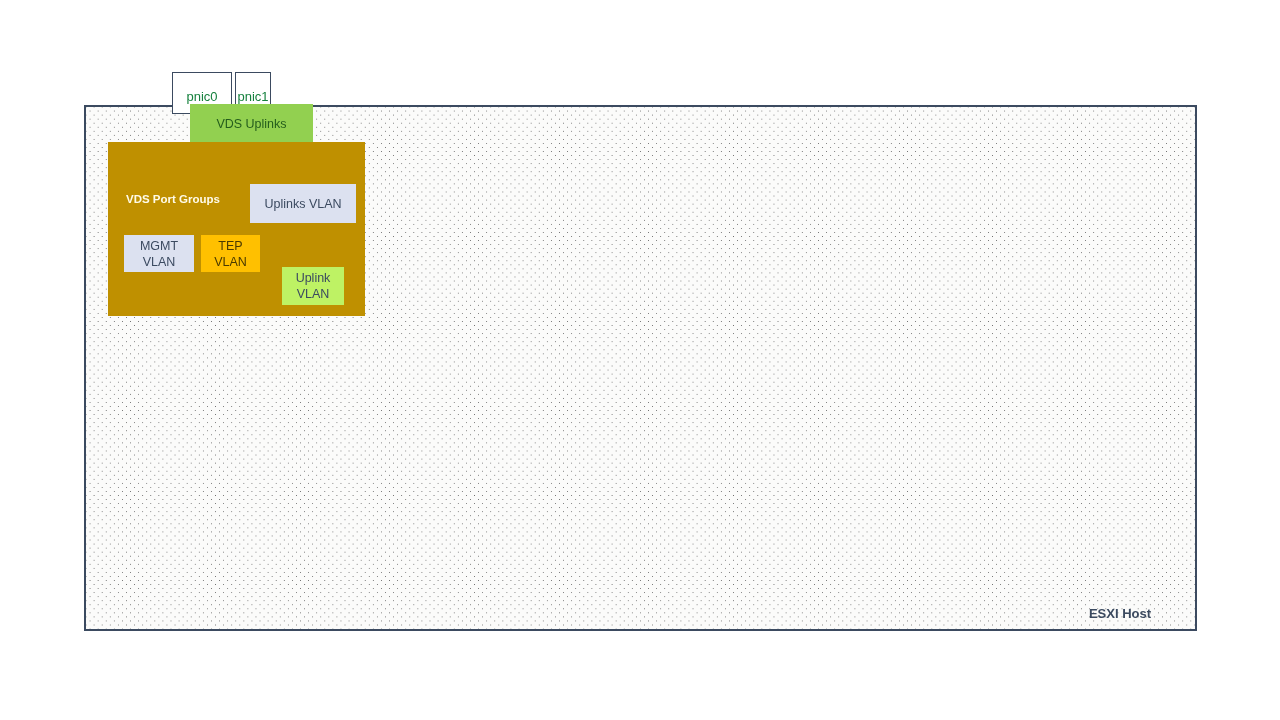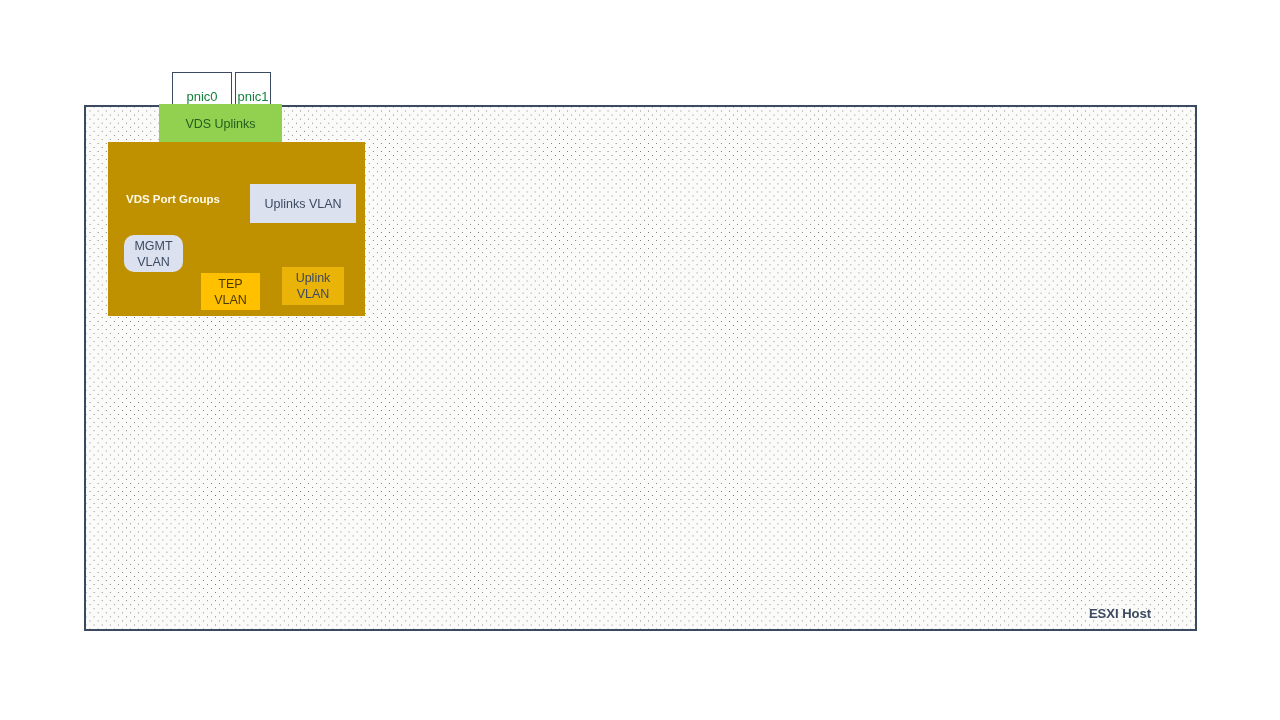--- a/index.html
+++ b/index.html
@@ -18,21 +18,21 @@
                               radial-gradient(#6e6e6e 0.7px, transparent 0.75px);
              background-size:8.1px 8.1px,8.1px 8.1px;
              background-position:0 0, 4.05px 4.05px;}
 
   
   .nic{background:#ffffff;border:1.4px solid #3b4a60;color:#15803d;font-size:13px;}
   .green{background:#92d050;color:#245d1c;font-size:12.5px;}
   .goldbright{background:#ffc000;color:#4a3a00;font-size:12.5px;}
   .pg{background:#bf9000;}
   .lav{background:#dce1f0;color:#3b4a60;font-size:12.5px;}
-  .lblue{background:#eab308;color:#3b4a60;font-size:12.5px;justify-content:center;}
+  .lblue{background:#bef264;color:#3b4a60;font-size:12.5px;justify-content:center;}
 </style>
 </head>
 <body>
 
 <div id="stage">
 
   <div class="box host dots-host" style="left:84px;top:105px;width:1113px;height:526px;"></div>
   <div class="txt" style="left:1060px;top:605px;width:120px;height:18px;justify-content:flex-end;">
     <span style="color:#3b4a60;font-size:13px;font-weight:bold;">ESXI Host</span>
   </div>
@@ -40,37 +40,37 @@
   <div class="box nic" style="left:172px;top:72px;width:60px;height:42px;">
     <div class="txt" style="left:0;top:14px;width:100%;height:20px;">
       <span>pnic0</span>
     </div>
   </div>
   <div class="box nic" style="left:235px;top:72px;width:36px;height:42px;">
     <div class="txt" style="left:0;top:14px;width:100%;height:20px;">
       <span>pnic1</span>
     </div>
   </div>
-  <div class="box green txt" style="left:159px;top:104px;width:123px;height:40px;">
+  <div class="box green txt" style="left:190px;top:104px;width:123px;height:40px;">
     <span>VDS Uplinks</span>
   </div>
 
   <div class="box pg" style="left:108px;top:142px;width:257px;height:174px;"></div>
   <div class="txt" style="left:126px;top:155px;width:160px;height:16px;align-items:flex-start;justify-content:center;margin-top:36px;">
     <span style="color:#fffbe8;font-size:11.5px;font-weight:bold;">VDS Port Groups</span>
   </div>
 
   <div class="box lav txt" style="left:250px;top:184px;width:106px;height:39px;">
     <span>Uplinks VLAN</span>
   </div>
-  <div class="box lav txt ml" style="left:124px;top:235px;width:59px;height:37px;border-radius:10px;">
+  <div class="box lav txt ml" style="left:124px;top:235px;width:70px;height:37px;">
     <span>MGMT</span>
     <span>VLAN</span>
   </div>
-  <div class="box goldbright txt" style="left:201px;top:235px;width:59px;height:37px;margin-top:38px;">
+  <div class="box goldbright txt" style="left:201px;top:235px;width:59px;height:37px;">
     <span>TEP</span>
     <span>VLAN</span>
   </div>
   <div class="box lblue txt" style="left:282px;top:267px;width:62px;height:38px;">
     <span>Uplink</span>
     <span>VLAN</span>
   </div>
 
 </div>
 

